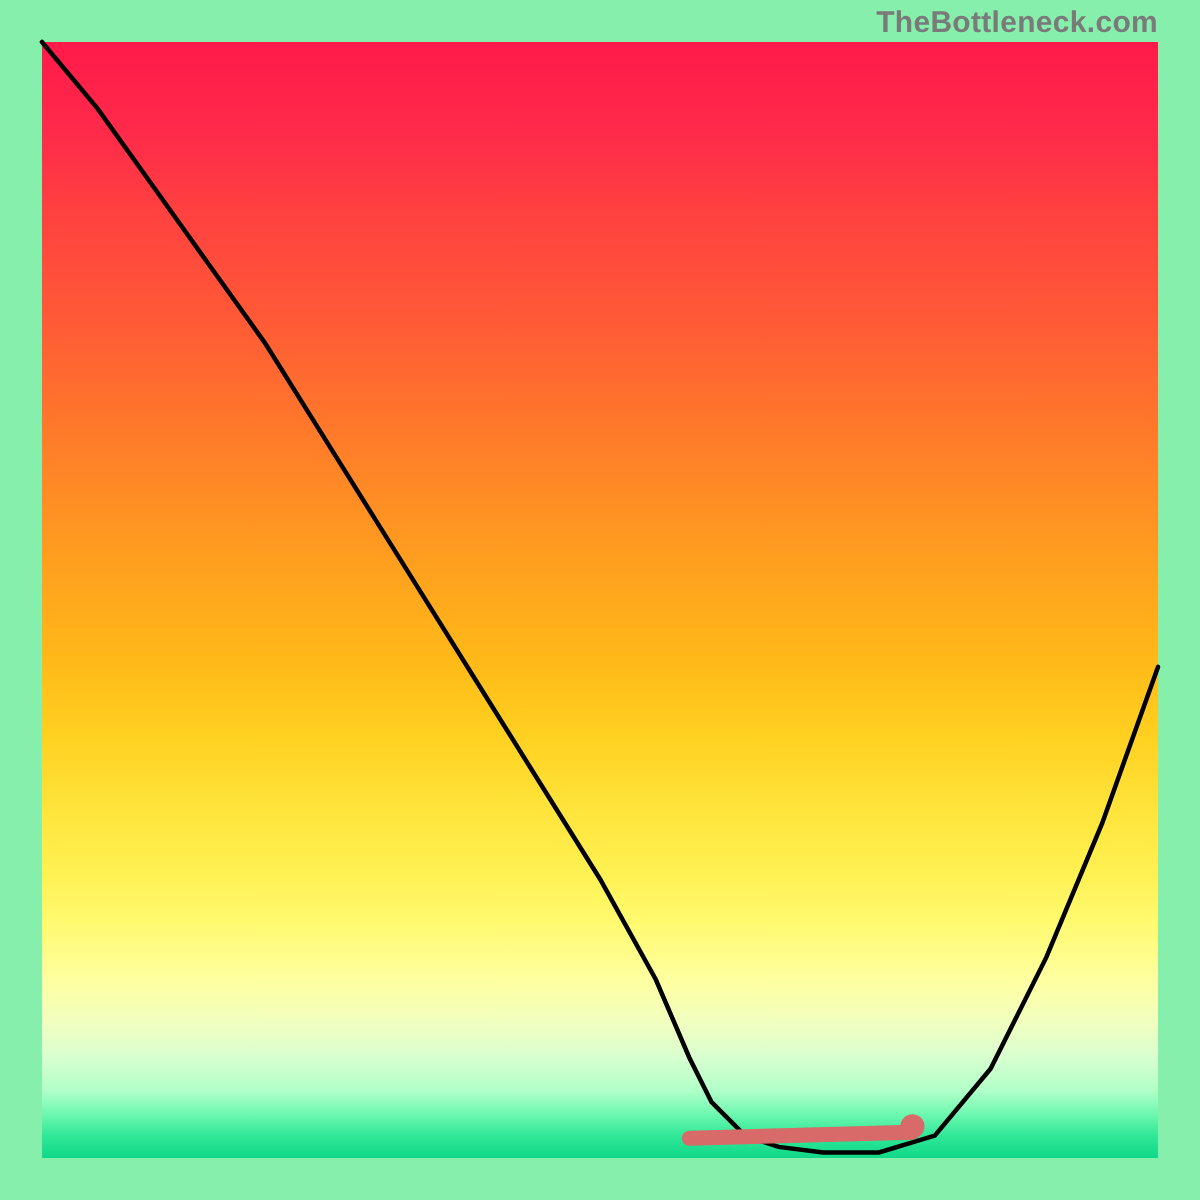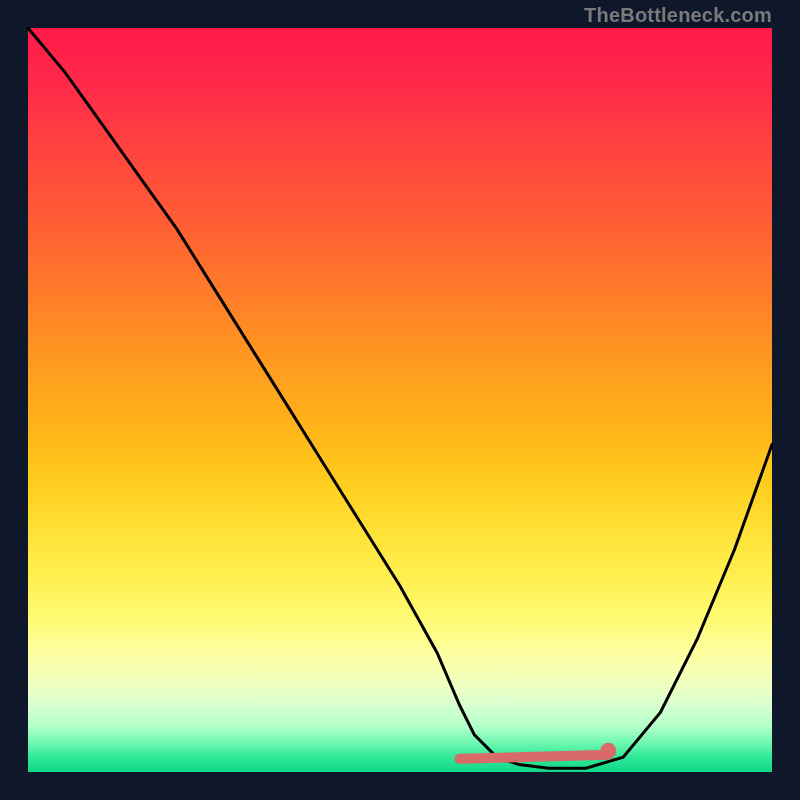--- a/index.html
+++ b/index.html
@@ -1,21 +1,21 @@
 <!DOCTYPE html>
 <html><head>
 <meta charset="utf-8">
 <style>
   * { margin: 0; padding: 0; box-sizing: border-box; }
   html, body { width: 800px; height: 800px; overflow: hidden; background: #000; }
   .chart-container {
     position: relative;
     width: 800px;
     height: 800px;
-    background: #0f172a;
+    background: #86efac;
   }
   .plot-area {
     position: absolute;
     left: 28px;
     top: 28px;
     width: 744px;
     height: 744px;
     background: linear-gradient(to bottom,
       #ff1a4a 0%,
       #ff2a4a 8%,

